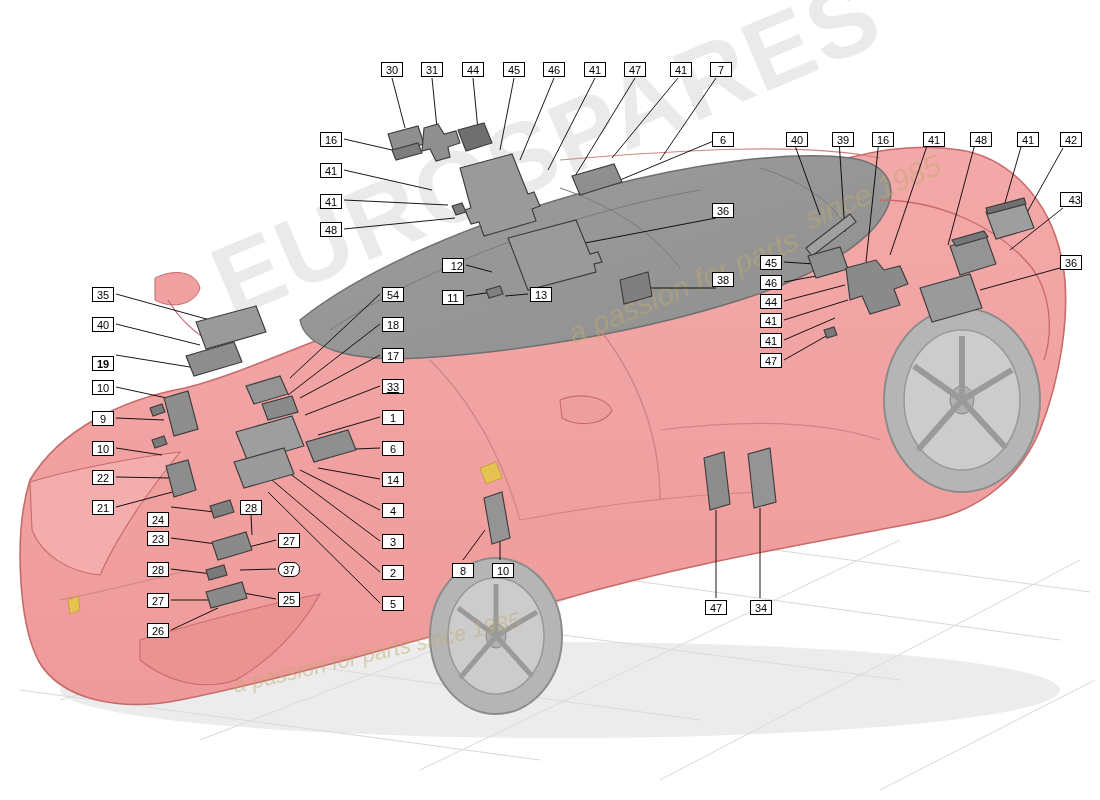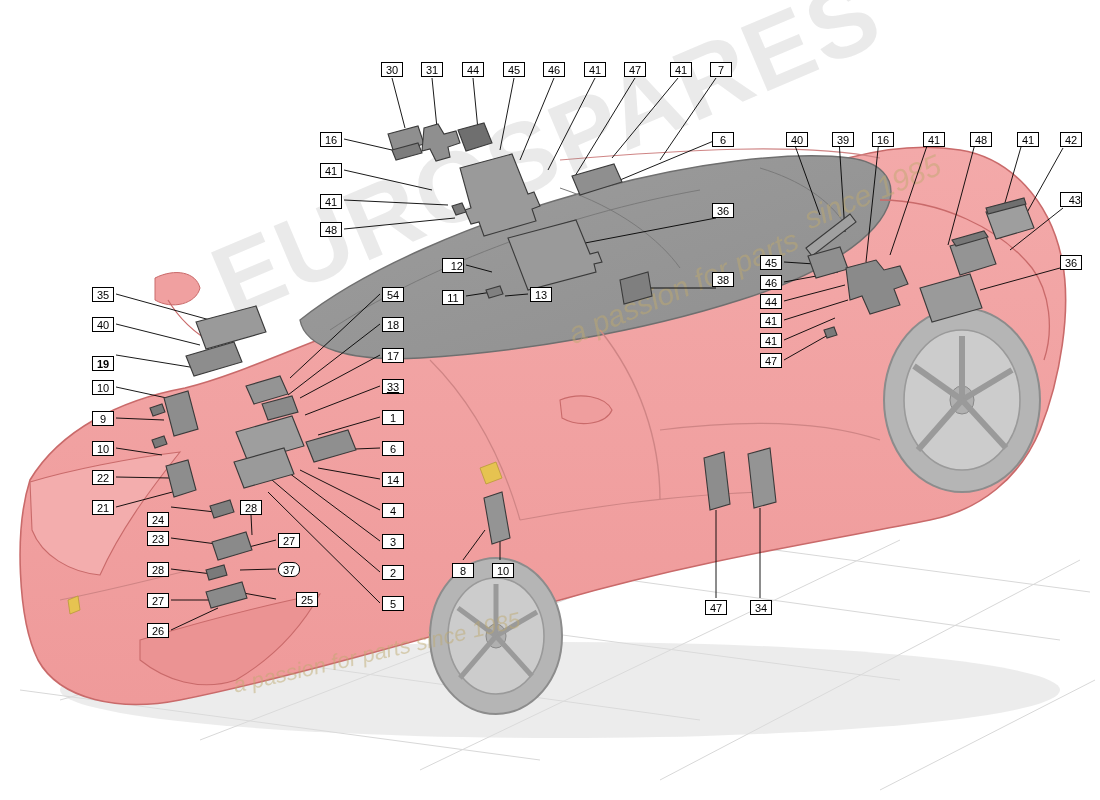--- a/index.html
+++ b/index.html
@@ -332,21 +332,21 @@
       <div class="callout" style="left: 92px; top: 470px;">22</div>
       <div class="callout" style="left: 92px; top: 500px;">21</div>
       <div class="callout" style="left: 147px; top: 488px; margin-top: 24px;">24</div>
       <div class="callout" style="left: 147px; top: 531px;">23</div>
       <div class="callout" style="left: 147px; top: 562px;">28</div>
       <div class="callout" style="left: 147px; top: 593px;">27</div>
       <div class="callout" style="left: 147px; top: 623px;">26</div>
       <div class="callout" style="left: 240px; top: 500px;">28</div>
       <div class="callout" style="left: 278px; top: 533px;">27</div>
       <div class="callout" style="left: 278px; top: 562px; border-radius: 7px;">37</div>
-      <div class="callout" style="left: 296px; top: 592px;">25</div>
+      <div class="callout" style="left: 278px; top: 592px;">25</div>
       <div class="callout" style="left: 382px; top: 287px;">54</div>
       <div class="callout" style="left: 382px; top: 317px;">18</div>
       <div class="callout" style="left: 382px; top: 348px;">17</div>
       <div class="callout" style="left: 382px; top: 379px; text-decoration: underline;">33</div>
       <div class="callout" style="left: 382px; top: 410px;">1</div>
       <div class="callout" style="left: 382px; top: 441px;">6</div>
       <div class="callout" style="left: 382px; top: 472px;">14</div>
       <div class="callout" style="left: 382px; top: 503px;">4</div>
       <div class="callout" style="left: 382px; top: 534px;">3</div>
       <div class="callout" style="left: 382px; top: 565px;">2</div>

